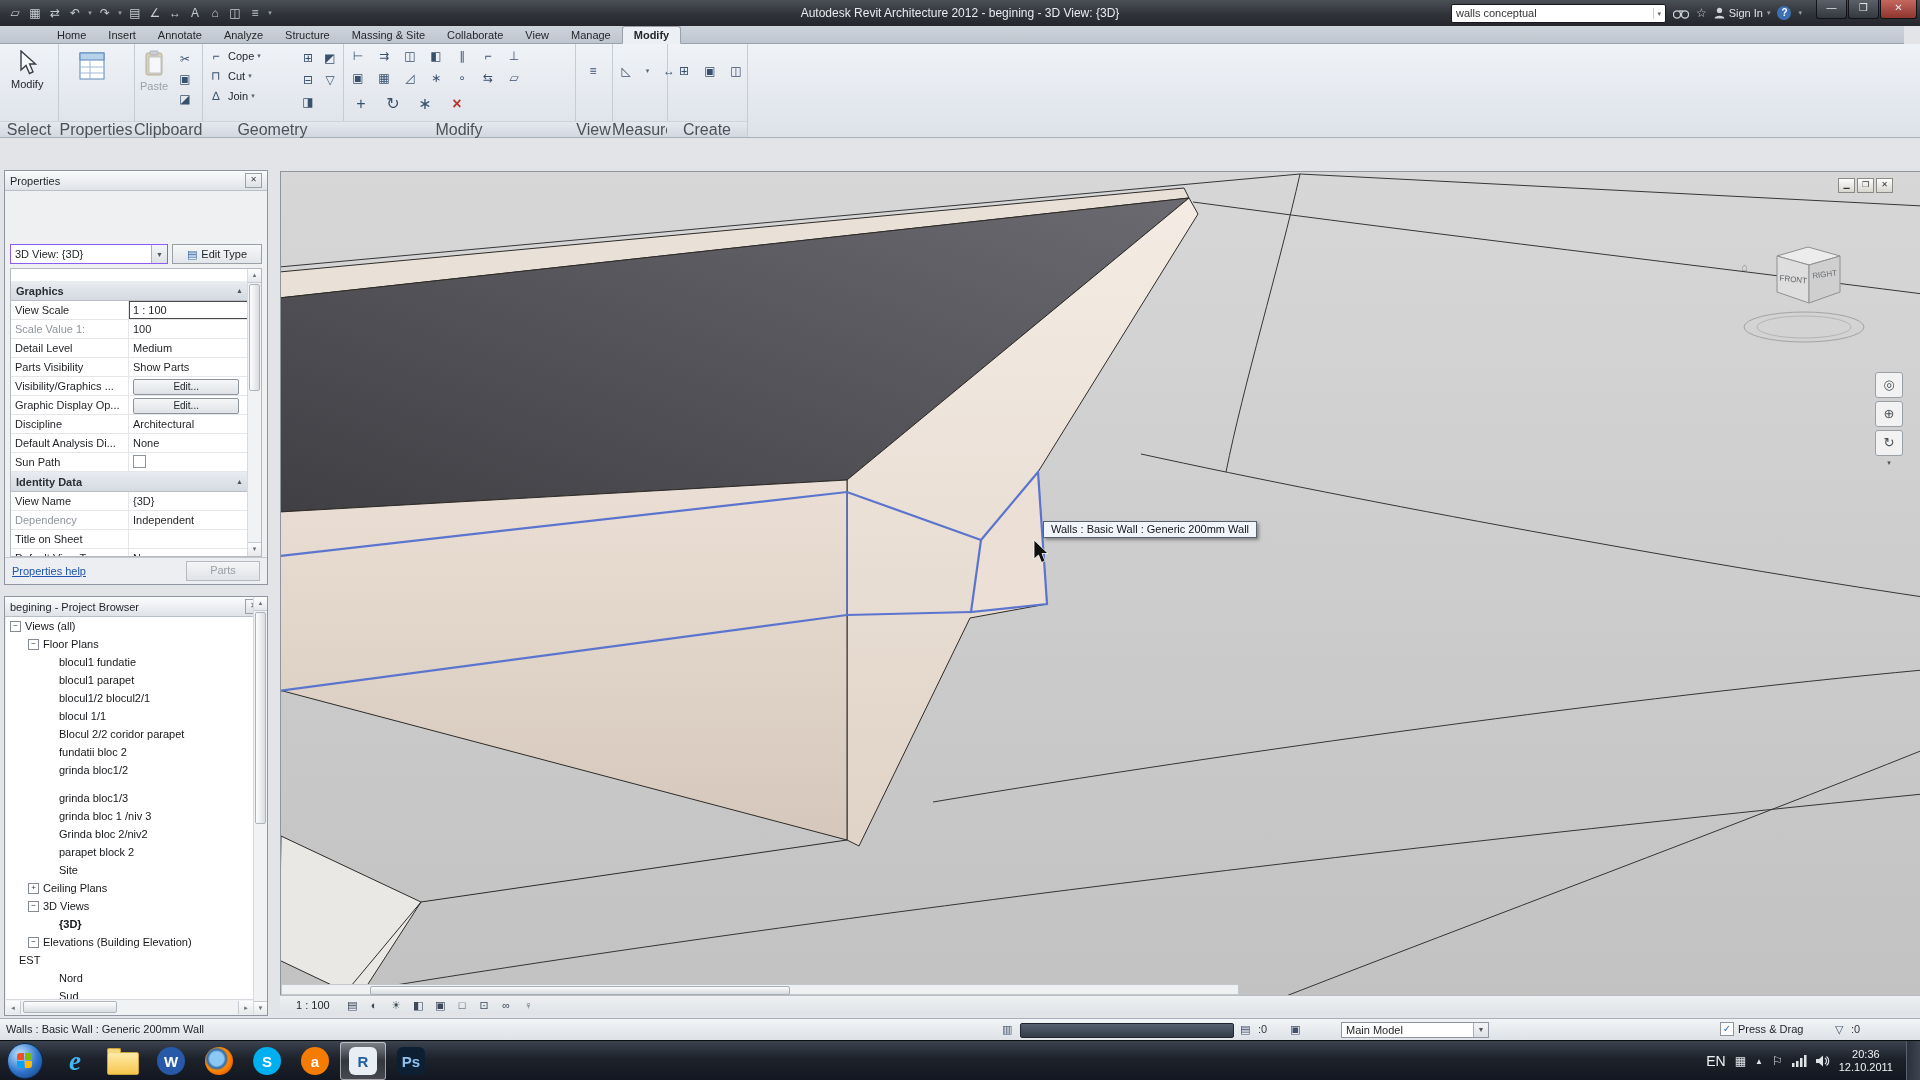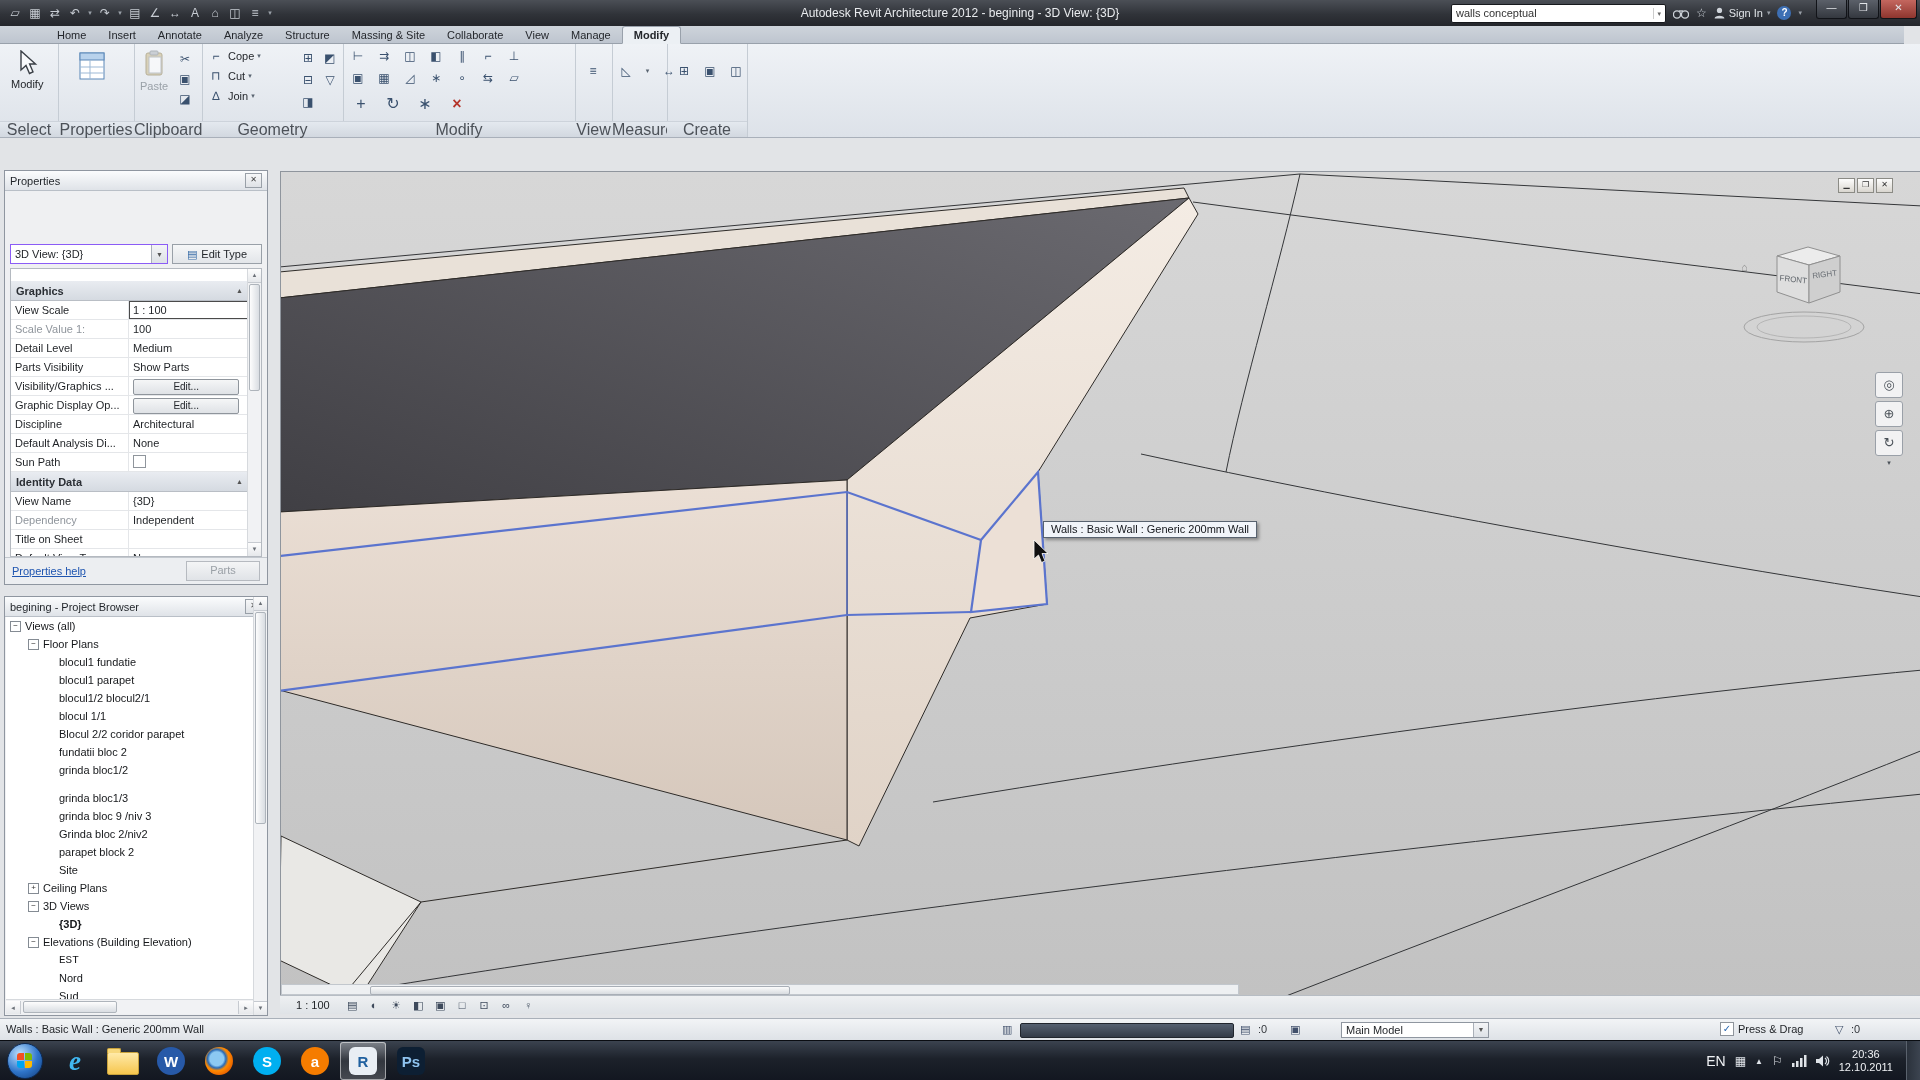--- a/index.html
+++ b/index.html
@@ -564,21 +564,21 @@
         <div class="titem" style="padding-left: 40px;">
           <span class="tsp"></span>
           <span class="tlabel">grinda bloc1/2</span>
         </div>
         <div class="titem" style="padding-left: 40px; margin-top: 10px;">
           <span class="tsp"></span>
           <span class="tlabel">grinda bloc1/3</span>
         </div>
         <div class="titem" style="padding-left: 40px;">
           <span class="tsp"></span>
-          <span class="tlabel">grinda bloc 9 /niv 3</span>
+          <span class="tlabel">grinda bloc 1 /niv 3</span>
         </div>
         <div class="titem" style="padding-left: 40px;">
           <span class="tsp"></span>
           <span class="tlabel">Grinda bloc 2/niv2</span>
         </div>
         <div class="titem" style="padding-left: 40px;">
           <span class="tsp"></span>
           <span class="tlabel">parapet block 2</span>
         </div>
         <div class="titem" style="padding-left: 40px;">
@@ -594,21 +594,21 @@
           <span class="tlabel">3D Views</span>
         </div>
         <div class="titem" style="padding-left: 40px;">
           <span class="tsp"></span>
           <span class="tlabel bold">{3D}</span>
         </div>
         <div class="titem" style="padding-left: 22px;">
           <span class="texp">−</span>
           <span class="tlabel">Elevations (Building Elevation)</span>
         </div>
-        <div class="titem" style="padding-left: 40px; font-family: Liberation Mono, monospace;">
+        <div class="titem" style="">
           <span class="tsp"></span>
           <span class="tlabel">EST</span>
         </div>
         <div class="titem" style="padding-left: 40px;">
           <span class="tsp"></span>
           <span class="tlabel">Nord</span>
         </div>
         <div class="titem" style="padding-left: 40px;">
           <span class="tsp"></span>
           <span class="tlabel">Sud</span>

